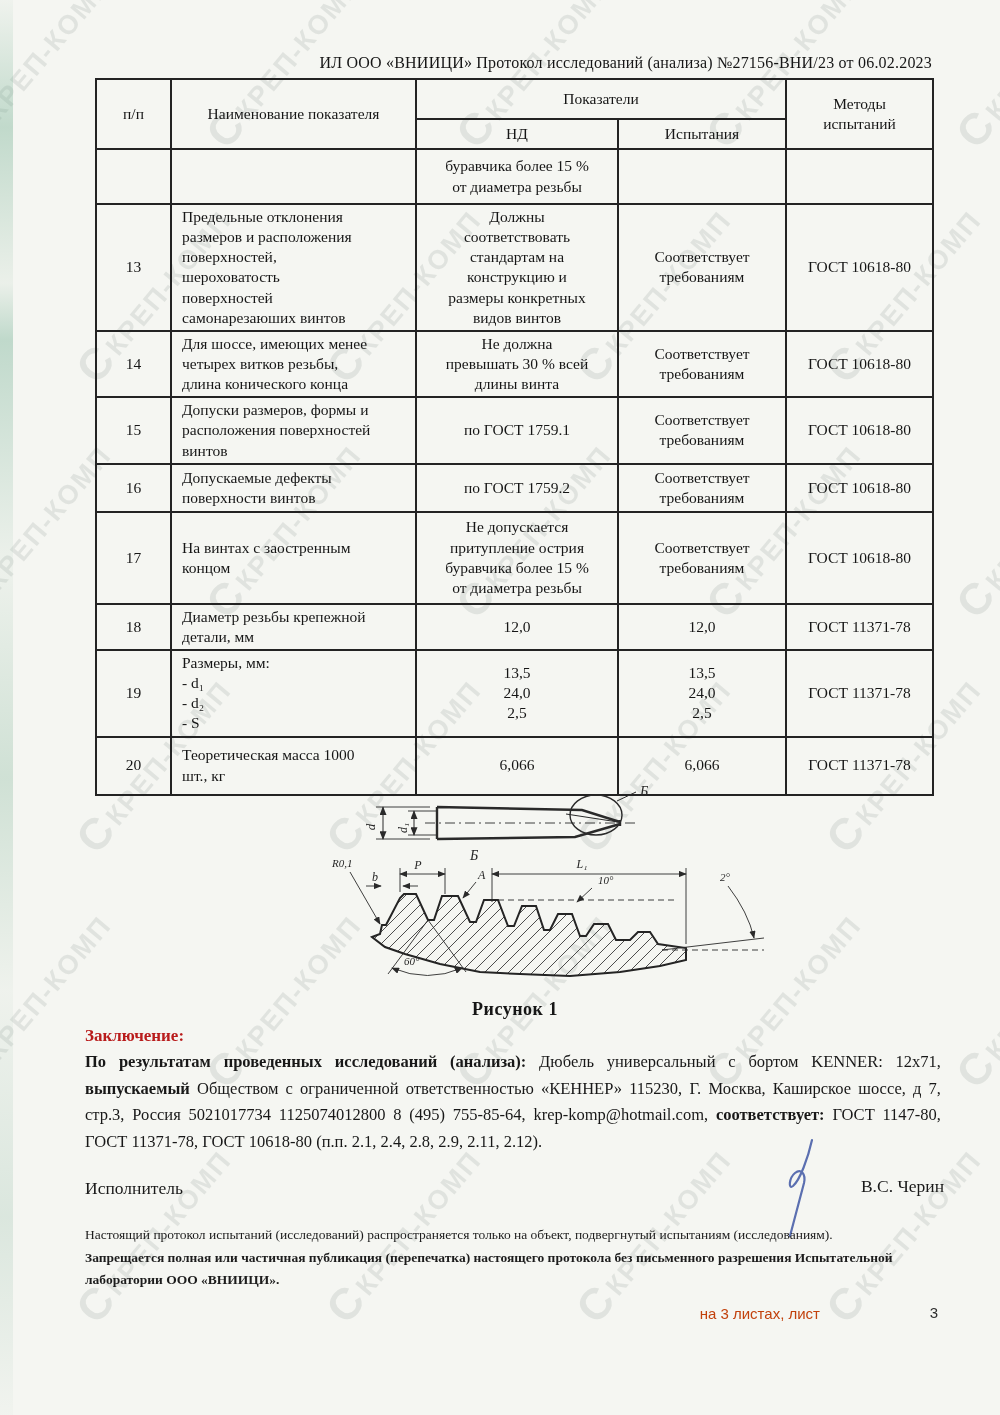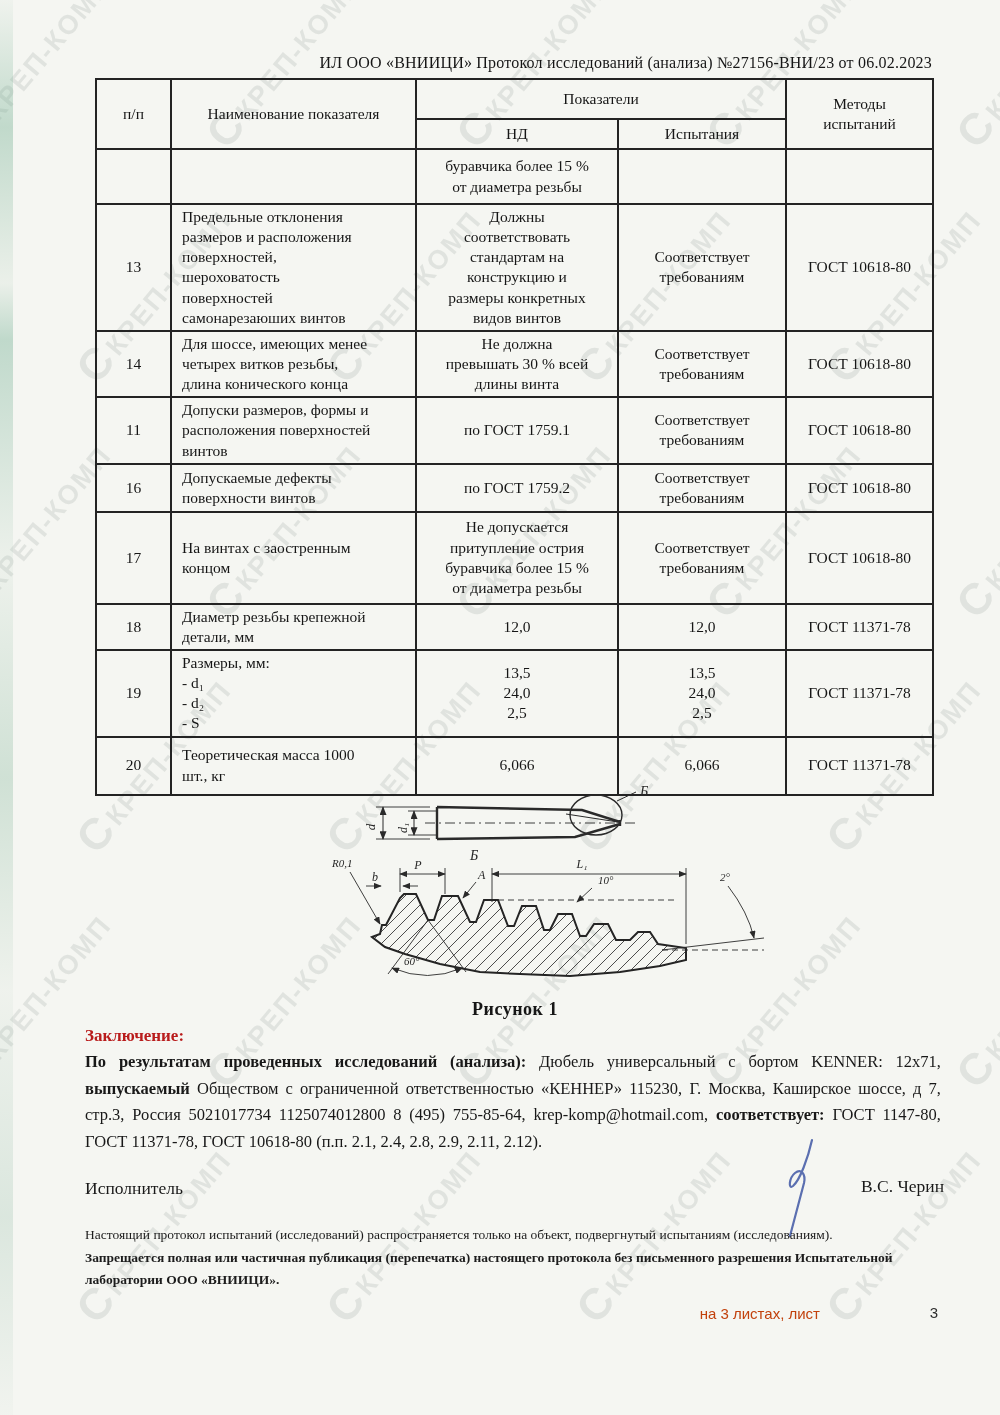--- a/index.html
+++ b/index.html
@@ -277,21 +277,21 @@
 четырех витков резьбы,
 длина конического конца</td>
         <td class="preline">Не должна
 превышать 30 % всей
 длины винта</td>
         <td class="preline">Соответствует
 требованиям</td>
         <td>ГОСТ 10618-80</td>
       </tr>
       <tr class="r2">
-        <td>11</td>
+        <td>15</td>
         <td class="name preline">Допуски размеров, формы и
 расположения поверхностей
 винтов</td>
         <td class="preline">по ГОСТ 1759.1</td>
         <td class="preline">Соответствует
 требованиям</td>
         <td>ГОСТ 10618-80</td>
       </tr>
       <tr class="r3">
         <td>16</td>

